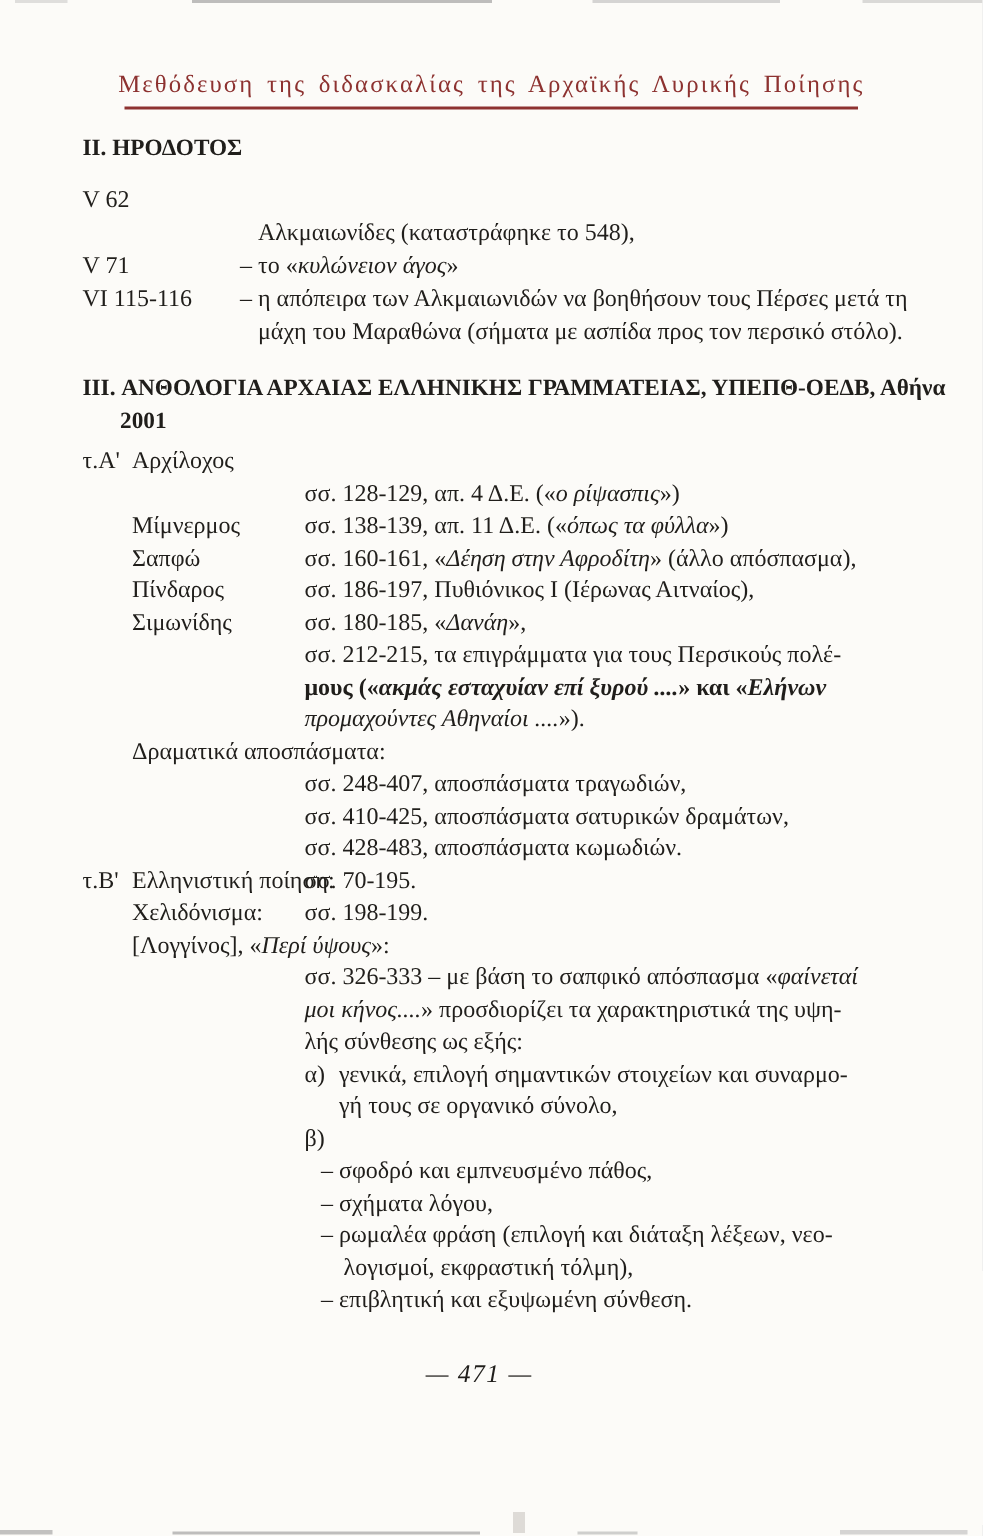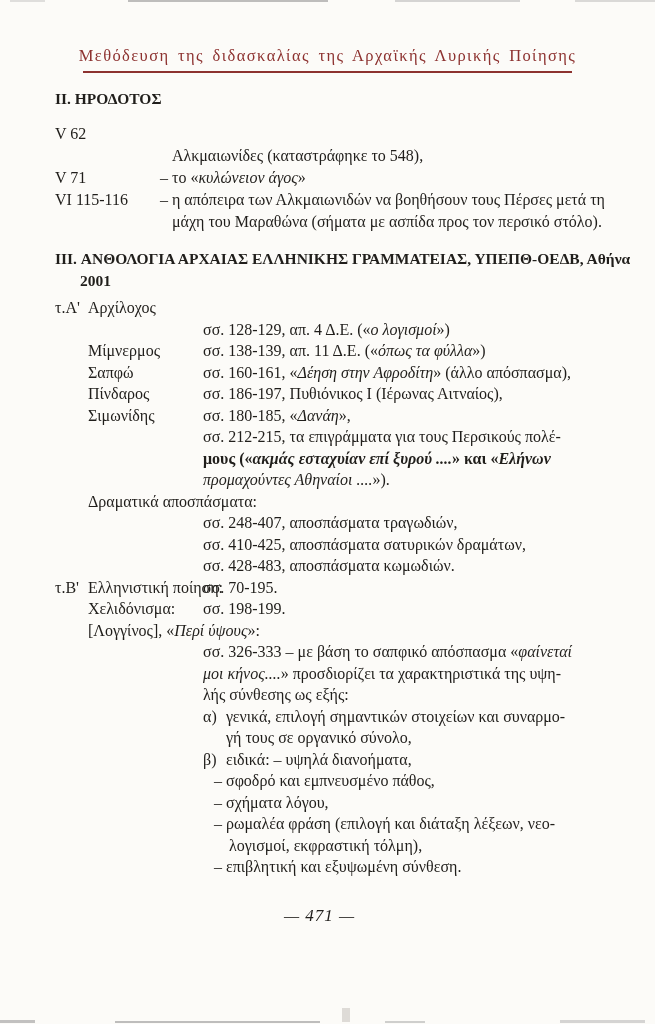--- a/index.html
+++ b/index.html
@@ -72,21 +72,21 @@
         <span class="part" style="left: 160px;"><span class="seg">– η απόπειρα των Αλκμαιωνιδών να βοηθήσουν τους Πέρσες μετά τη</span></span>
       </div>
       <div class="pline" style="top: 211px;">
         <span class="part" style="left: 172px;"><span class="seg">μάχη του Μαραθώνα (σήματα με ασπίδα προς τον περσικό στόλο).</span></span>
       </div>
       <div class="pline" style="top: 297px;">
         <span class="part" style="left: 55px;">τ.Α'</span>
         <span class="part" style="left: 88px;">Αρχίλοχος</span>
       </div>
       <div class="pline" style="top: 318.5px;">
-        <span class="part" style="left: 203px;"><span class="seg">σσ. 128-129, απ. 4 Δ.Ε. («</span><span class="seg it">ο λογισμοί</span><span class="seg">»)</span></span>
+        <span class="part" style="left: 203px;"><span class="seg">σσ. 128-129, απ. 4 Δ.Ε. («</span><span class="seg it">ο ρίψασπις</span><span class="seg">»)</span></span>
       </div>
       <div class="pline" style="top: 340px;">
         <span class="part" style="left: 88px;">Μίμνερμος</span>
         <span class="part" style="left: 203px;"><span class="seg">σσ. 138-139, απ. 11 Δ.Ε. («</span><span class="seg it">όπως τα φύλλα</span><span class="seg">»)</span></span>
       </div>
       <div class="pline" style="top: 361.5px;">
         <span class="part" style="left: 88px;">Σαπφώ</span>
         <span class="part" style="left: 203px;"><span class="seg">σσ. 160-161, «</span><span class="seg it">Δέηση στην Αφροδίτη</span><span class="seg">» (άλλο απόσπασμα),</span></span>
       </div>
       <div class="pline" style="top: 383px;">
@@ -141,21 +141,20 @@
       </div>
       <div class="pline" style="top: 705.5px;">
         <span class="part" style="left: 203px;">α)</span>
         <span class="part" style="left: 226px;"><span class="seg">γενικά, επιλογή σημαντικών στοιχείων και συναρμο-</span></span>
       </div>
       <div class="pline" style="top: 727px;">
         <span class="part" style="left: 226px;"><span class="seg">γή τους σε οργανικό σύνολο,</span></span>
       </div>
       <div class="pline" style="top: 748.5px;">
         <span class="part" style="left: 203px;">β)</span>
-        <span class="part" style="left: 226px;"><span class="seg">ειδικά: – υψηλά διανοήματα,</span></span>
       </div>
       <div class="pline" style="top: 770px;">
         <span class="part" style="left: 214px;"><span class="seg">– σφοδρό και εμπνευσμένο πάθος,</span></span>
       </div>
       <div class="pline" style="top: 791.5px; padding-left: 12px;">
         <span class="part" style="left: 214px;"><span class="seg">– σχήματα λόγου,</span></span>
       </div>
       <div class="pline" style="top: 813px; text-decoration: underline;">
         <span class="part" style="left: 214px;"><span class="seg">– ρωμαλέα φράση (επιλογή και διάταξη λέξεων, νεο-</span></span>
       </div>

